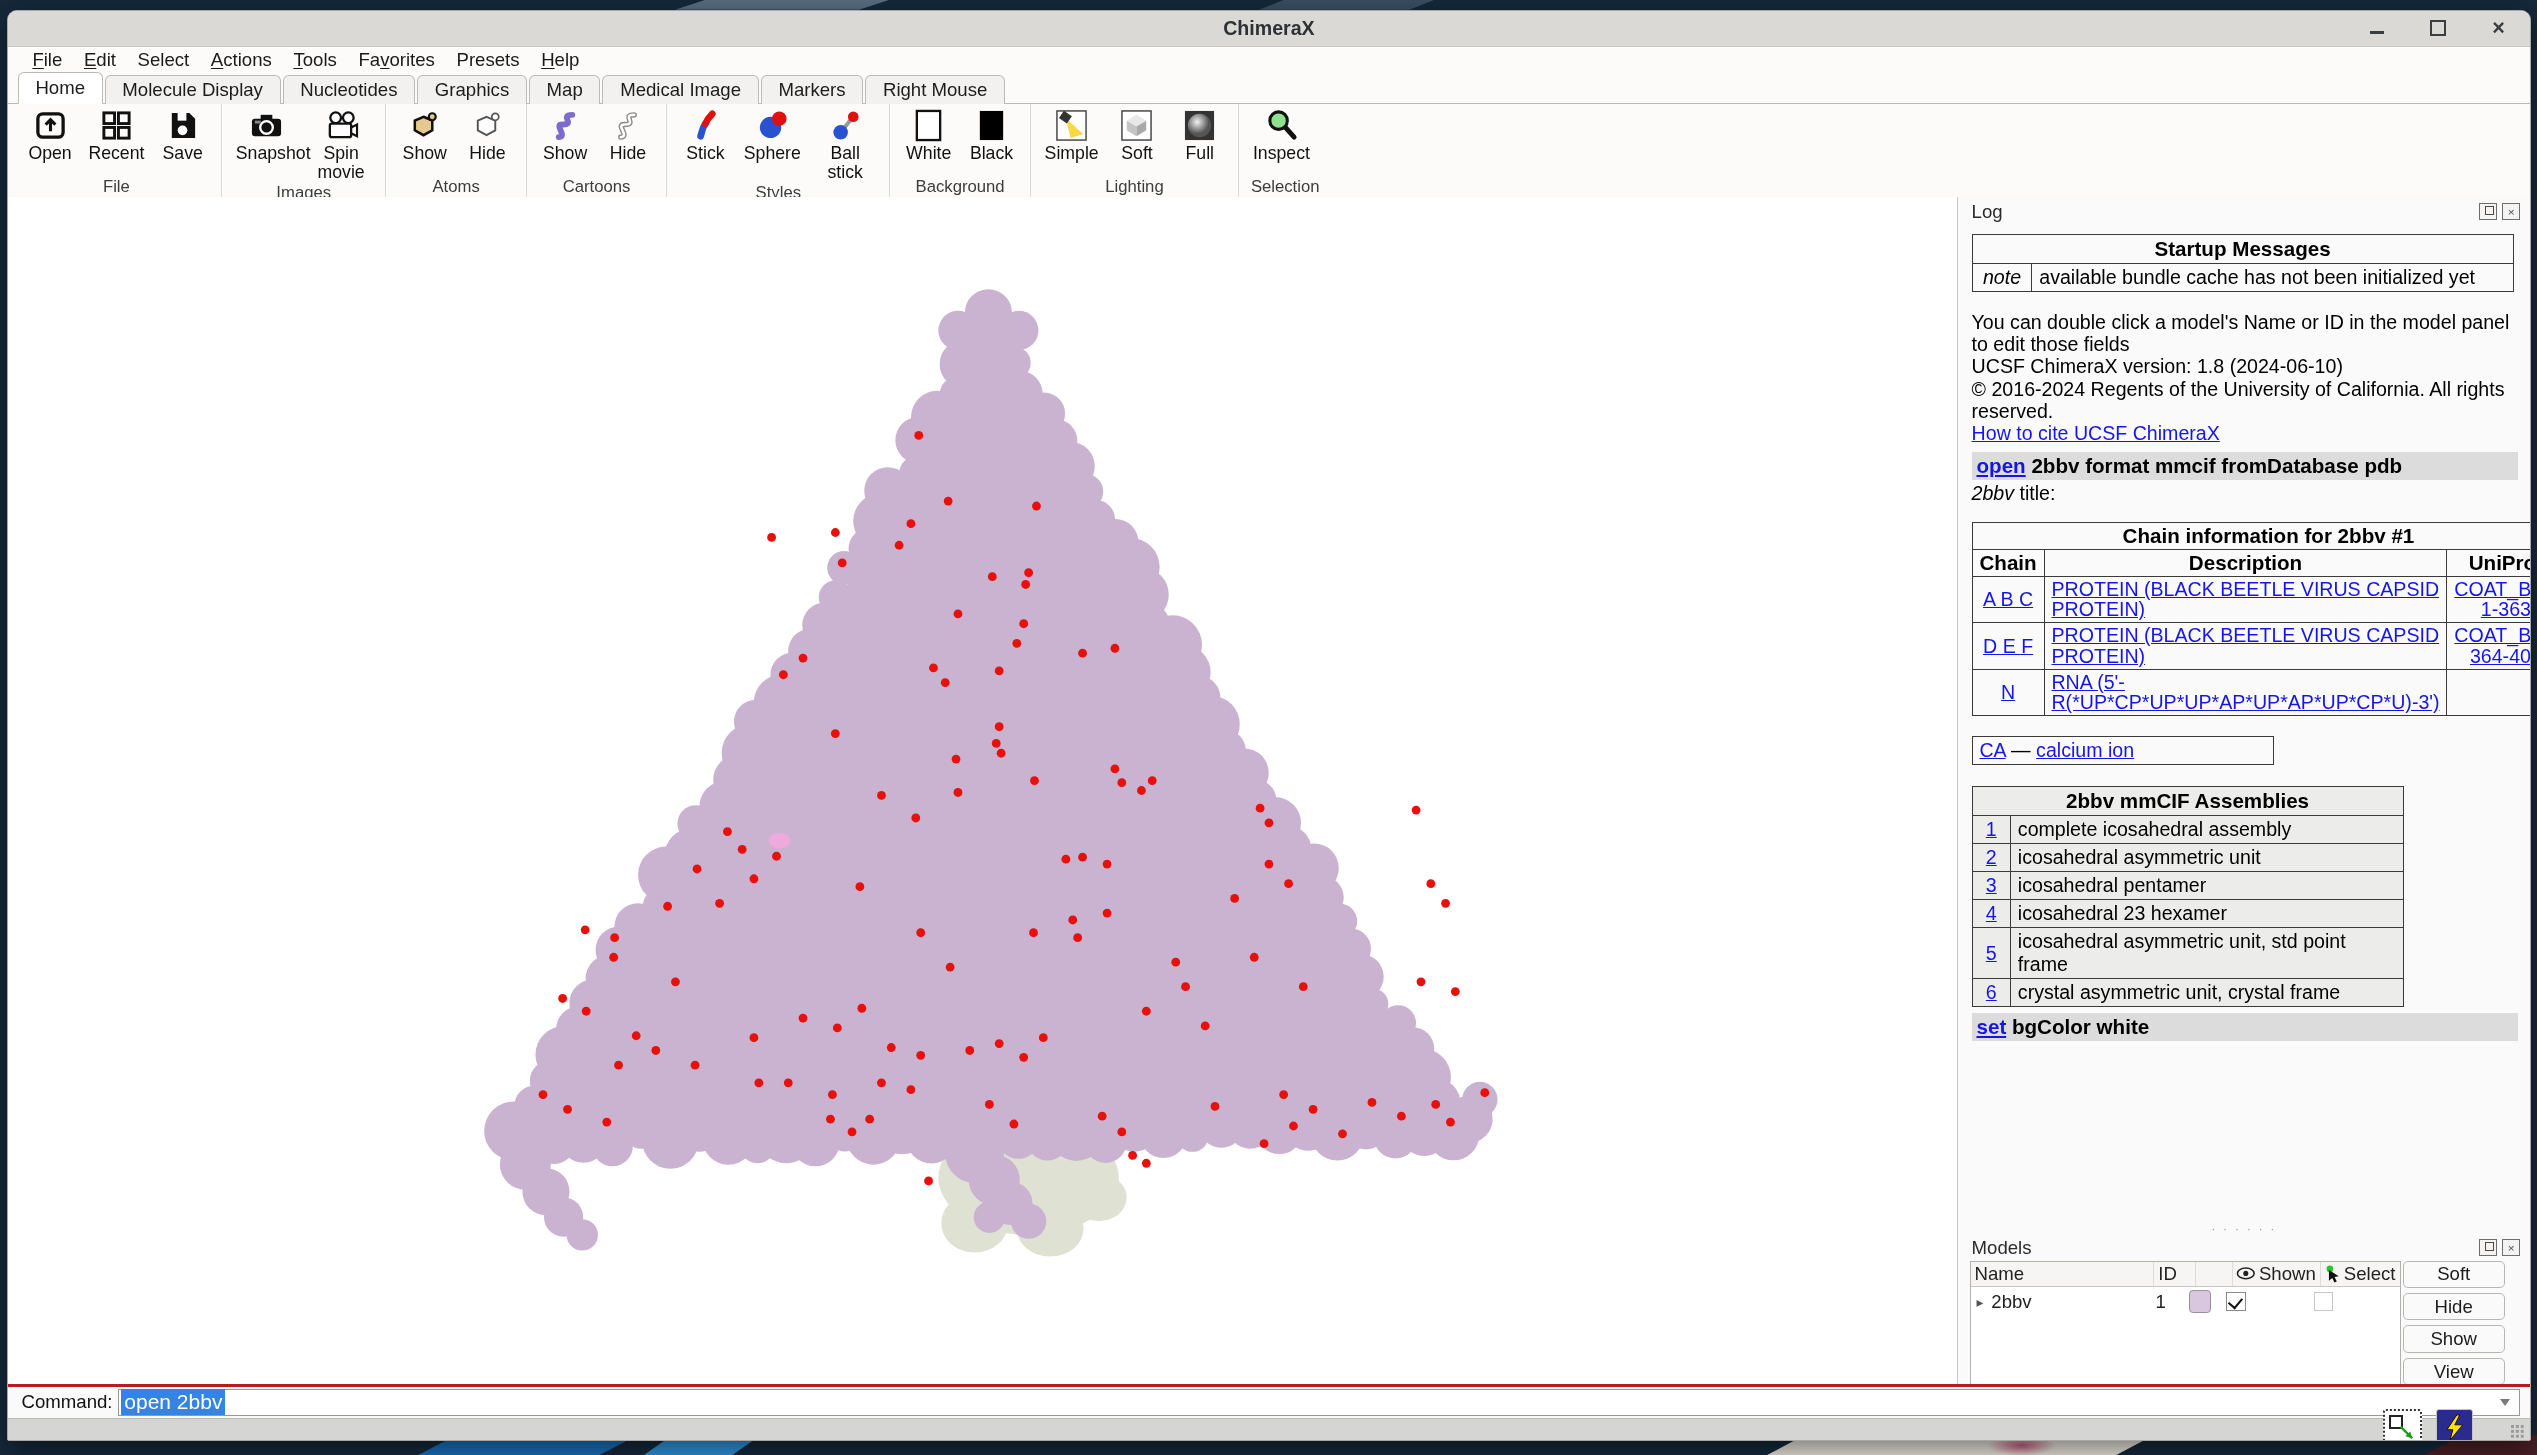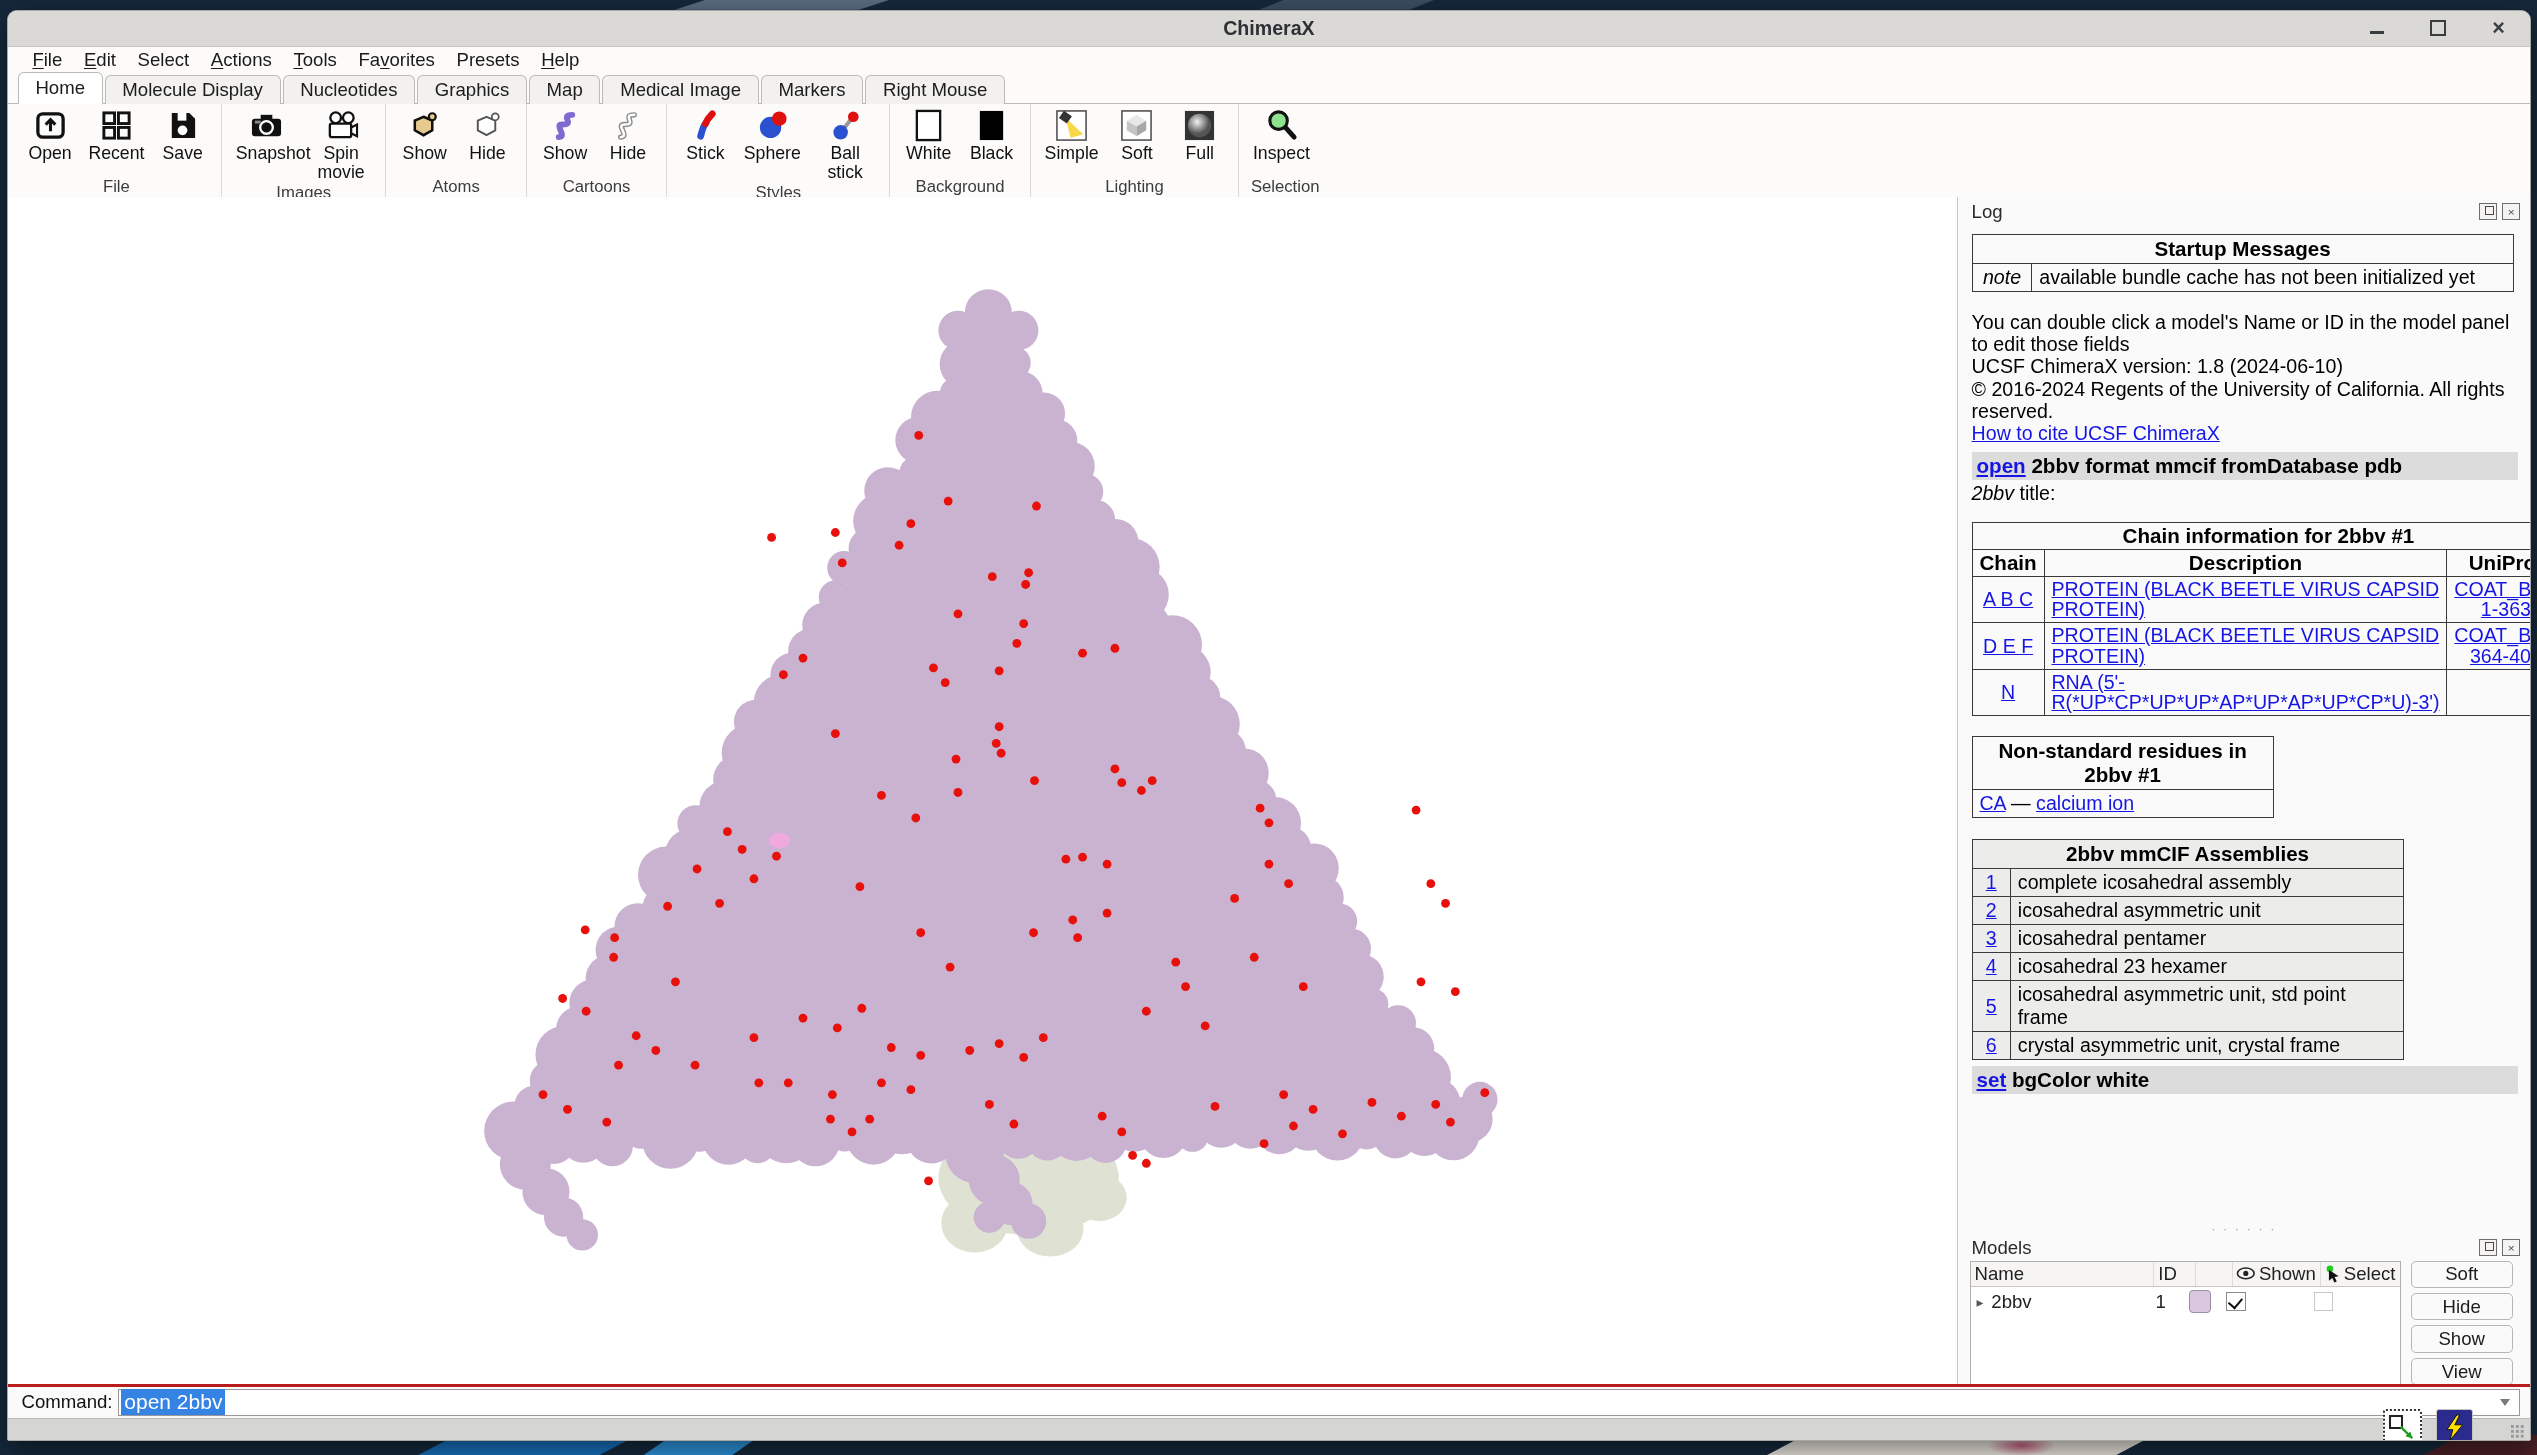--- a/index.html
+++ b/index.html
@@ -90,21 +90,21 @@
   .asmtbl{margin-top:21.6px;width:432px;background:#ececeb;}
   .asmtbl td{border-color:#707070;font-size:19px;}
   .asmtbl .num{text-align:center;width:23.6px;}
   .setline{margin-top:6px;}
 
   
   .hsplit{height:11.8px;display:flex;align-items:center;justify-content:center;color:#9a9a9a;font-size:12.8px;letter-spacing:2px;cursor:row-resize;}
 
   
   .models-section{height:149px;display:flex;flex-direction:column;}
-  .models-body{flex:1;display:flex;padding:2px 7.9px 3.9px 11.8px;gap:10px;}
+  .models-body{flex:1;display:flex;padding:2px 7.9px 3.9px 11.8px;gap:2px;}
   .mtable{width:429px;border:1px solid #b3b1ae;background:#fff;display:flex;flex-direction:column;}
   .mhead{display:flex;background:#f6f5f4;border-bottom:1px solid #c9c7c4;height:24.5px;align-items:center;font-size:18.6px;color:#222;}
   .mhead>div{padding:0 3.9px;border-right:1px solid #dddcda;height:100%;display:flex;align-items:center;gap:2.9px;}
   .mh-name{width:175px;}
   .mh-id{width:33px;}
   .mh-sw{width:27.5px;}
   .mh-shown{width:80px;}
   .mh-sel{flex:1;border-right:none!important;}
   .mrow{display:flex;align-items:center;height:29px;font-size:18.6px;color:#222;cursor:pointer;}
   .mr-name{width:179px;display:flex;align-items:center;gap:7.9px;padding-left:5.9px;}
@@ -715,23 +715,20 @@
             <tr>
               <td class="c-chain"><a class="loglink">N</a></td>
               <td><a class="loglink">RNA (5'-R(*UP*CP*UP*UP*AP*UP*AP*UP*CP*U)-3')</a></td>
               <td class="c-uni"></td>
             </tr>
           </tbody>
             </table>
 
           <table class="logtbl nonstd">
             <tbody>
-                <tr>
-                  <td class="ttl">Non-standard residues in 2bbv #1</td>
-                </tr>
             <tr>
                   <td><a class="loglink">CA</a><span> — </span><a class="loglink">calcium ion</a></td>
                 </tr>
           </tbody>
             </table>
 
           <table class="logtbl asmtbl">
             <tbody>
                 <tr>
                   <td class="ttl" colspan="2">2bbv mmCIF Assemblies</td>

